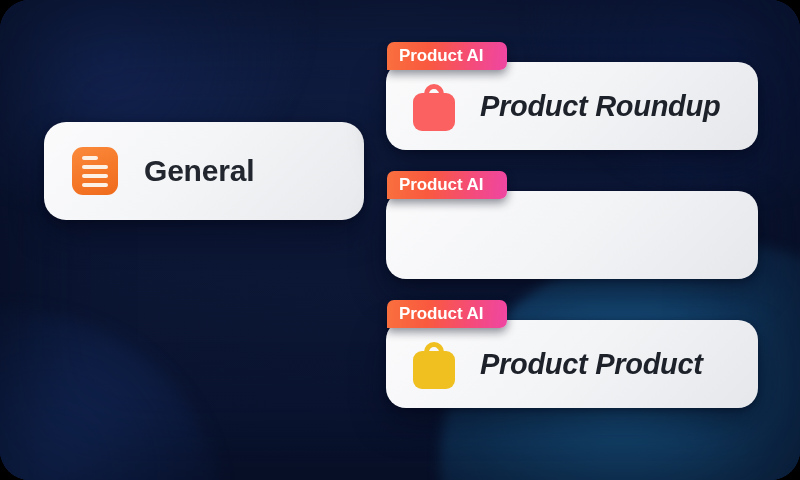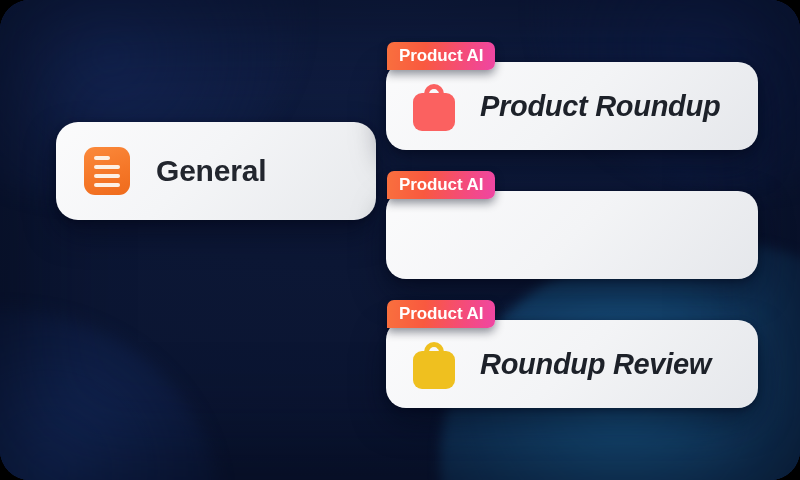--- a/index.html
+++ b/index.html
@@ -56,21 +56,21 @@
   }
   .vignette{
     position:absolute; inset:0;
     box-shadow: inset 0 0 90px 30px rgba(4,9,26,0.55);
     pointer-events:none;
   }
 
   
   .left-col{
     position:absolute;
-    left:56px; top:122px;
+    left:44px; top:122px;
     width:320px;
     display:flex; flex-direction:column;
     gap:35px;
   }
   .simple-card{
     height:98px;
     border-radius:22px;
     background:linear-gradient(135deg,#fbfbfc 0%, #f4f5f7 45%, #e7e9ec 100%);
     box-shadow:0 14px 30px rgba(3,8,26,0.55), 0 2px 6px rgba(3,8,26,0.4);
     display:flex; align-items:center;
@@ -130,21 +130,21 @@
     width:372px;
     display:flex; flex-direction:column;
     gap:21px;
   }
   .badge-card{ position:relative; }
   .badge{
     position:relative;
     z-index:3;
     display:inline-block;
     margin-left:1px;
-    padding:5px 12px 6px 12px;
+    padding:5px 24px 6px 12px;
     border-radius:7px 7px 7px 0;
     background:linear-gradient(95deg,#f9703e 0%, #f9593f 35%, #f44b7c 72%, #ef46a3 100%);
     color:#ffffff;
     font-size:17px;
     font-weight:bold;
     letter-spacing:-0.1px;
     line-height:1;
     box-shadow:0 4px 10px rgba(3,8,26,0.45);
   }
   .content-card{
@@ -247,18 +247,18 @@
       </div>
     </div>
 
     <div class="badge-card">
       <span class="badge">Product AI</span>
       <div class="content-card">
         <div class="bag bag-yellow">
           <div class="handle"></div>
           <div class="body"></div>
         </div>
-        <div class="title">Roundup Review</div>
+        <div class="title">Product Product</div>
       </div>
     </div>
 
   </div>
 </div>
 
 </body></html>

